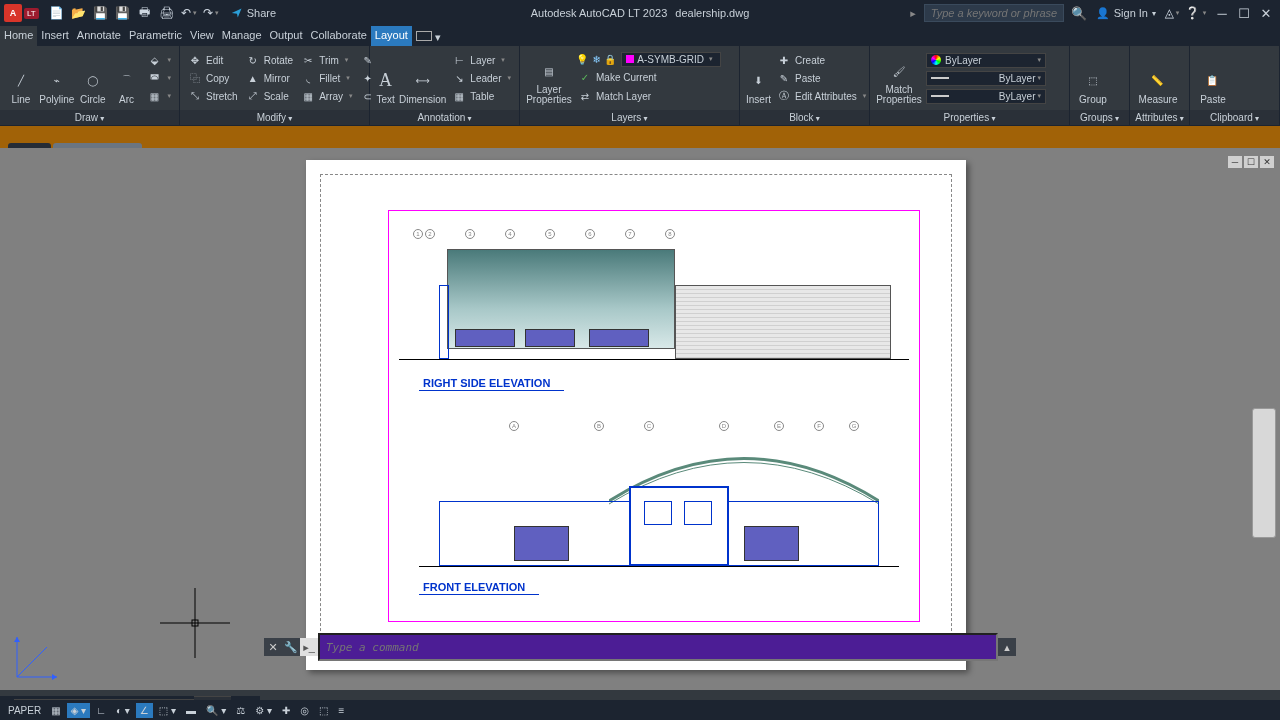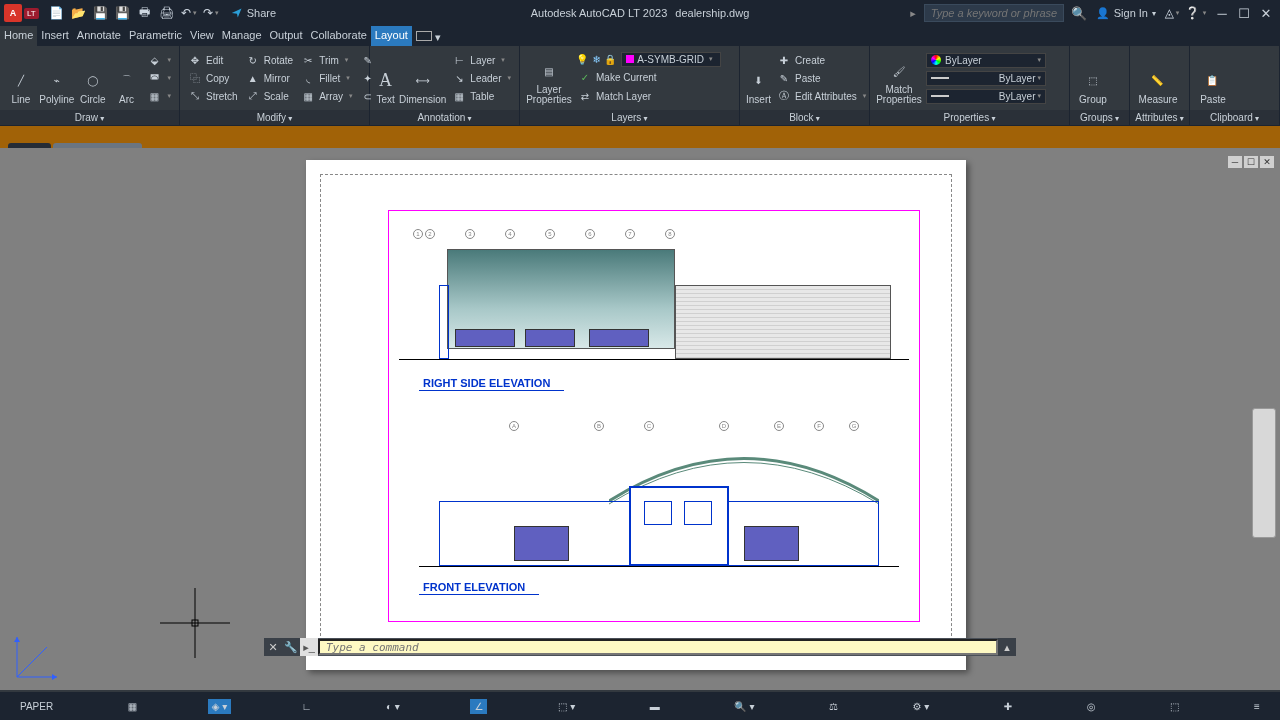--- a/index.html
+++ b/index.html
@@ -48,27 +48,27 @@
 .canvas-controls span{width:14px;height:12px;background:#d0d0d0;color:#333;font-size:9px;display:flex;align-items:center;justify-content:center;cursor:pointer}
 .paper{position:absolute;left:306px;top:12px;width:660px;height:510px;background:#fff;box-shadow:3px 3px 6px rgba(0,0,0,0.4)}
 .paper-margin{position:absolute;left:14px;top:14px;right:14px;bottom:14px;border:1px dashed #888}
 .viewport{position:absolute;left:82px;top:50px;width:532px;height:412px;border:1px solid #ff00ff}
 .elev-title{color:#0033cc;font-weight:bold;font-size:11px;border-bottom:1px solid #0033cc;display:inline-block;padding:0 14px 1px 4px;position:absolute}
 .grid-bubble{width:10px;height:10px;border:1px solid #888;border-radius:50%;font-size:6px;display:flex;align-items:center;justify-content:center;color:#888;position:absolute}
 .ucs{position:absolute;left:12px;bottom:8px}
 .crosshair{position:absolute;left:160px;top:440px;pointer-events:none}
 .cmd-bar{position:absolute;left:264px;right:264px;bottom:34px;height:18px;background:#4a5058;display:flex;align-items:center;font-size:11px}
 .cmd-bar .cb-btn{width:18px;height:18px;background:#3a4048;color:#ccc;display:flex;align-items:center;justify-content:center;cursor:pointer;font-size:11px}
-.cmd-input{flex:1;background:#fef9c3;color:#888;font-style:italic;padding:1px 6px;height:16px;font-family:monospace;font-size:11px}
+.cmd-input{flex:1;background:#4c1d95;color:#888;font-style:italic;padding:1px 6px;height:28px;font-family:monospace;font-size:11px}
 .nav-cube{position:absolute;right:4px;top:260px;width:24px;height:130px;background:#d8d8d8;border:1px solid #999;border-radius:3px}
 .bottom-tabs{position:absolute;left:0;bottom:14px;height:20px;display:flex;font-size:11px;padding-left:14px}
 .btab{padding:3px 12px;color:#c8d0d8;background:#2a3038;cursor:pointer;border-top:1px solid #444}
 .btab.active{background:#4a5058;color:#fff}
 .btab.add{font-size:13px}
-.statusbar{position:absolute;left:0;right:0;bottom:0;height:28px;background:#1c2430;display:flex;align-items:center;justify-content:space-between;padding:0 16px;gap:2px;color:#c8d0d8;font-size:10px}
+.statusbar{position:absolute;left:0;right:0;bottom:0;height:20px;background:#1c2430;display:flex;align-items:center;justify-content:flex-start;padding:0 4px;gap:2px;color:#c8d0d8;font-size:10px}
 .sb-item{padding:2px 4px;cursor:pointer;display:flex;align-items:center}
 .sb-item.on{background:#2b7abf}
 
 .right-elev{position:absolute;left:10px;top:18px;width:510px;height:160px}
 .front-elev{position:absolute;left:30px;top:220px;width:480px;height:160px}
 .bldg-block{position:absolute;border:1px solid #555}
 .hatch{background:repeating-linear-gradient(0deg,#d0d0d0 0 1px,#e8e8e8 1px 4px)}
 .glass{background:linear-gradient(180deg,#4a7a7a 0%,#a8c8c8 60%,#d8e8e8 100%)}
 .win{background:#6060c0;border:1px solid #333}
 .groundline{position:absolute;height:1px;background:#000;left:0;right:0}

